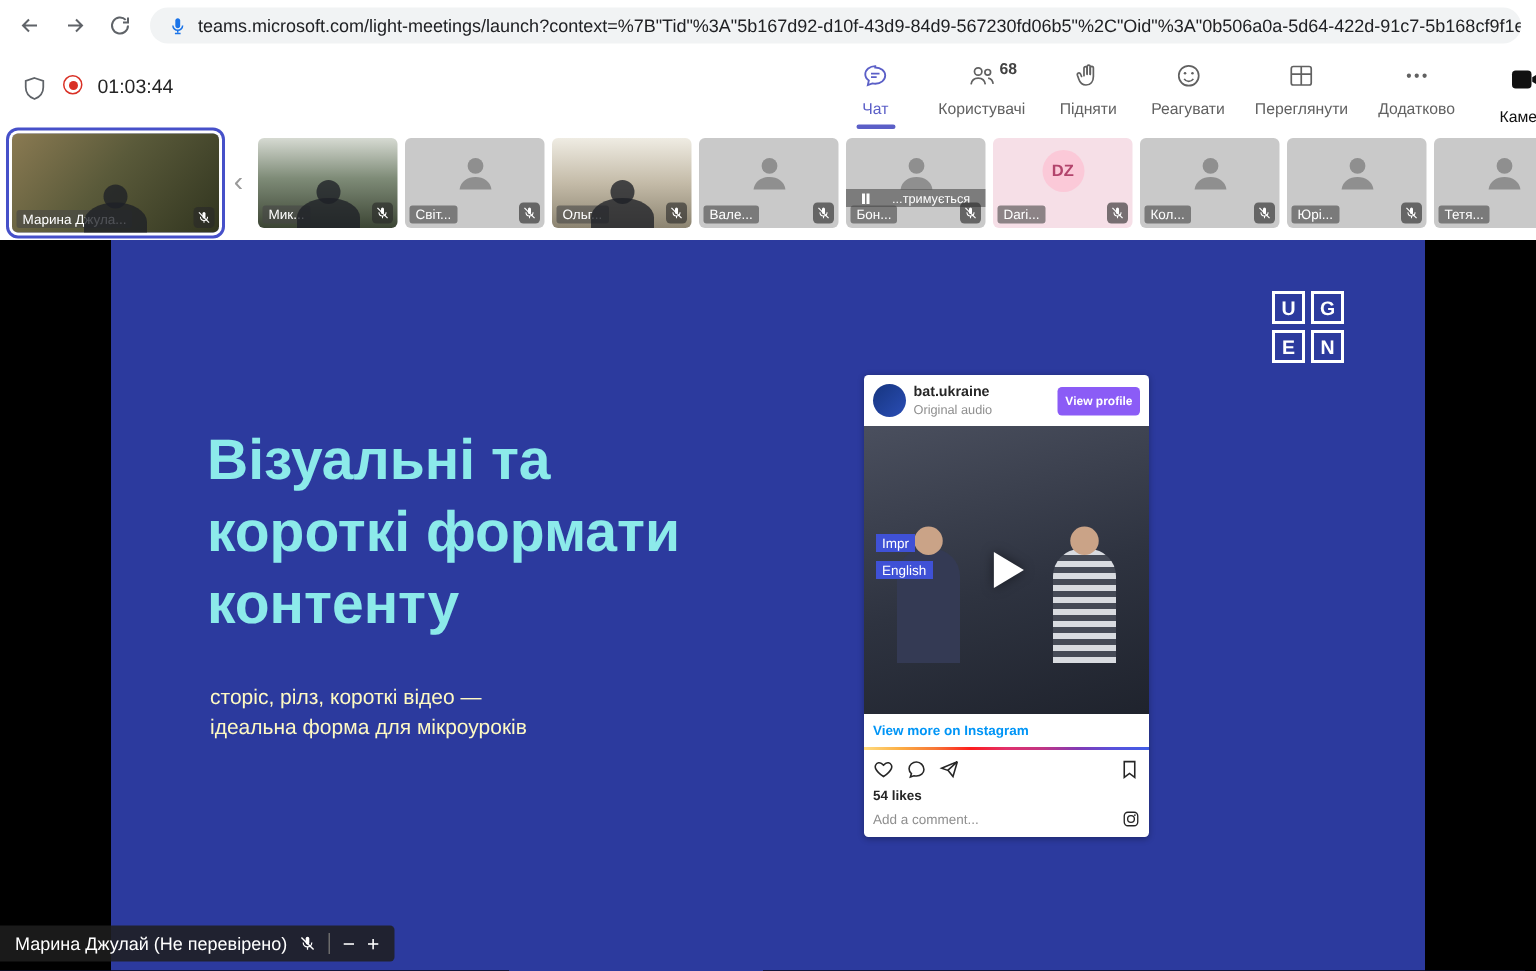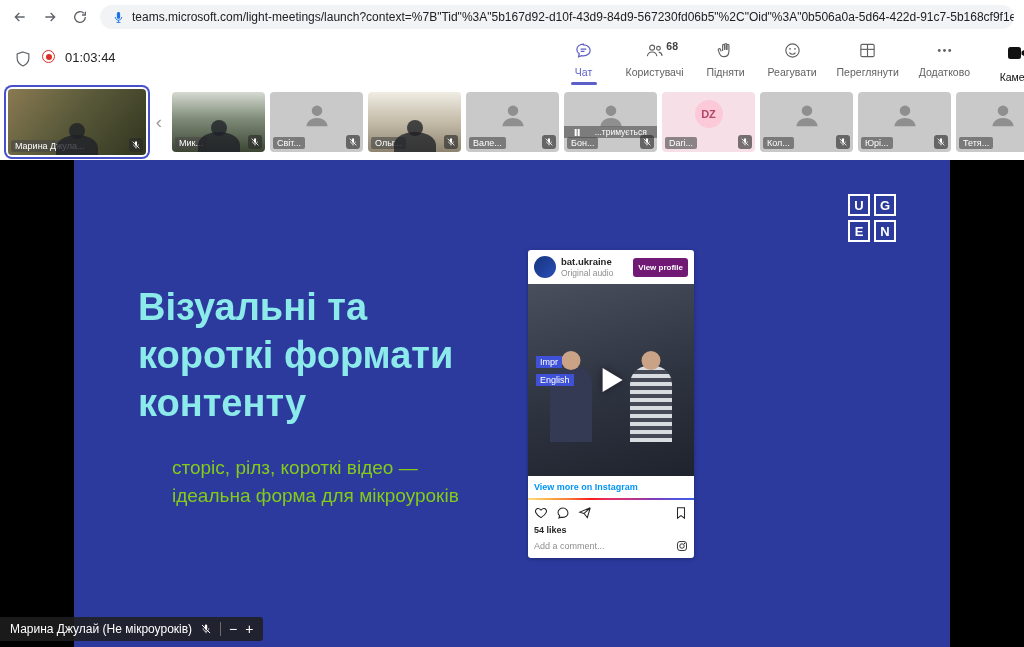--- a/index.html
+++ b/index.html
@@ -84,38 +84,38 @@
   .strip-nav { width:16px; height:44px; flex:none; display:flex;
     align-items:center; justify-content:center; color:#9a9a9a; font-size:19px;
     cursor:pointer; user-select:none; }
 
   
   .stage { position:relative; height:487px; background:#000; }
   .slide { position:relative; width:876px; height:100%; margin:0 auto;
     background:#2c3a9e; overflow:hidden; }
   .heading { position:absolute; left:64px; top:124px; font-size:38px;
     font-weight:bold; line-height:1.26; color:#8ceaea; }
-  .subtext { position:absolute; left:66px; top:294px; font-size:19px;
-    line-height:1.45; color:#84cc16;margin-left:32px; }
+  .subtext { position:absolute; left:66px; top:294px; font-size:14px;
+    line-height:1.45; color:#fef9c3; }
   .logo { position:absolute; top:34px; right:54px; display:grid;
     grid-template-columns:22px 22px; gap:4px; }
   .logo-cell { width:22px; height:22px; border:2px solid #fff; color:#fff;
     font-size:13px; font-weight:bold; display:flex; align-items:center;
     justify-content:center; }
 
   
-  .ig-card { position:absolute; left:454px; top:90px; width:166px;
+  .ig-card { position:absolute; left:502px; top:90px; width:190px;
     background:#fff; border-radius:3px; color:#262626; font-size:9px;
     box-shadow:0 1px 4px rgba(0,0,0,.3); }
   .ig-header { display:flex; align-items:center; gap:5px; padding:6px; }
   .ig-avatar { width:22px; height:22px; border-radius:50%; flex:none;
     background:linear-gradient(135deg,#16357f,#2a4db5); }
   .ig-name { font-weight:bold; font-size:9.5px; line-height:1.2; }
   .ig-sub { color:#8e8e8e; font-size:8.5px; }
-  .ig-btn { margin-left:auto; background:#701a75; color:#fff; font-size:8px;
+  .ig-btn { margin-left:auto; background:#8b5cf6; color:#fff; font-size:8px;
     font-weight:bold; padding:5px 5px; border-radius:3px; cursor:default; }
   .ig-media { position:relative; height:192px; overflow:hidden;
     background:linear-gradient(165deg,#4a4f5e 0%,#2e3340 55%,#1f232d 100%); }
   .fig { position:absolute; bottom:34px; width:42px; height:76px;
     border-radius:18px 18px 0 0; }
   .fig::before { content:""; position:absolute; top:-15px; left:50%;
     transform:translateX(-50%); width:19px; height:19px; border-radius:50%;
     background:#caa387; }
   .fig.left  { left:22px; background:#343a54; }
   .fig.right { right:22px;
@@ -473,21 +473,21 @@
         <svg viewBox="0 0 24 24" fill="none" stroke="currentColor" stroke-width="1.8">
             <rect x="3" y="3" width="18" height="18" rx="5"></rect>
             <circle cx="12" cy="12" r="4.5"></circle>
             <circle cx="17.2" cy="6.8" r="1.2" fill="currentColor" stroke="none"></circle>
           </svg>
       </div>
     </div>
   </div>
 
   <div class="presenter">
-    <span>Марина Джулай (Не мікроуроків)</span>
+    <span>Марина Джулай (Не перевірено)</span>
     <svg viewBox="0 0 16 16" color="#fff">
         <use href="#i-micoff"></use>
       </svg>
     <span class="p-div"></span>
     <span class="p-btn">−</span>
     <span class="p-btn">+</span>
   </div>
 </div>
 
 </body></html>

